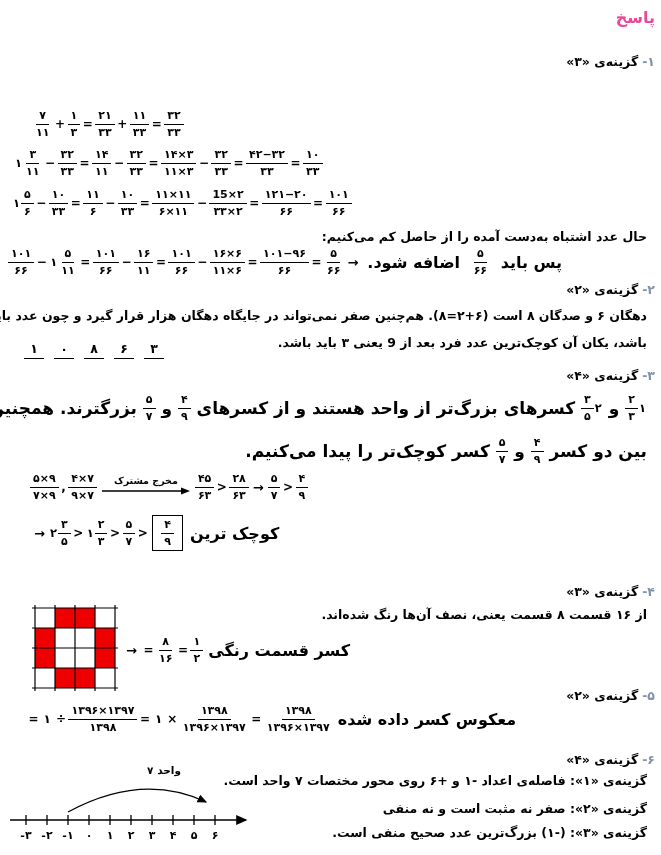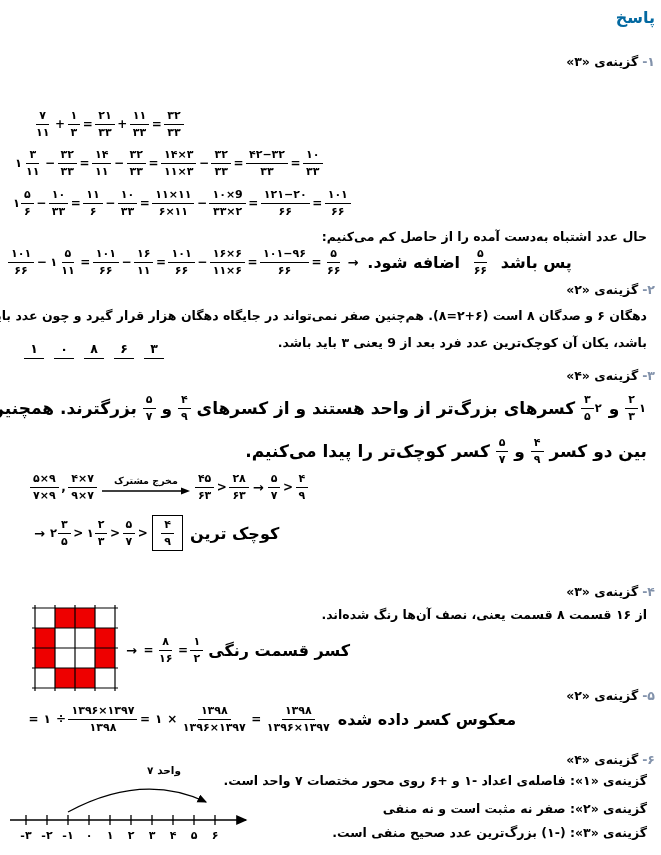--- a/index.html
+++ b/index.html
@@ -1,18 +1,18 @@
 <!DOCTYPE html>
 <html lang="fa"><head>
 <meta charset="utf-8">
 <style>
   html,body{margin:0;padding:0;background:#fff;}
   .page{position:relative;width:661px;height:855px;background:#fff;overflow:hidden;
         font-family:"DejaVu Sans",sans-serif;color:#000;}
-  .hdr{position:absolute;top:8px;right:6px;direction:rtl;font-size:16px;font-weight:bold;color:#0369a1;}
+  .hdr{position:absolute;top:8px;right:6px;direction:rtl;font-size:16px;font-weight:bold;color:#ec4899;}
   .qhead{position:absolute;right:6px;direction:rtl;font-size:12.5px;font-weight:bold;white-space:nowrap;}
   .qnum{color:#8292ab;margin-left:4px;}
   .ptxt{position:absolute;right:14px;direction:rtl;font-size:12.5px;font-weight:bold;white-space:nowrap;}
   .eq{position:absolute;display:flex;align-items:center;white-space:nowrap;direction:ltr;}
   .eq[dir="rtl"]{direction:rtl;}
   .fr{display:inline-flex;flex-direction:column;align-items:center;direction:ltr;
       line-height:1.05;font-size:11px;font-weight:bold;}
   .fr .n{padding:0 3px 2px;border-bottom:1.3px solid #000;}
   .fr .d{padding:2px 3px 0;}
   .mx{display:inline-flex;align-items:center;}
@@ -135,21 +135,21 @@
         <span class="n">۱۰</span>
         <span class="d">۳۳</span>
       </span>
       <span class="op">=</span>
       <span class="fr">
         <span class="n">۱۱×۱۱</span>
         <span class="d">۶×۱۱</span>
       </span>
       <span class="op">−</span>
       <span class="fr">
-        <span class="n">۱۰×9</span>
+        <span class="n">15×۲</span>
         <span class="d">۳۳×۲</span>
       </span>
       <span class="op">=</span>
       <span class="fr">
         <span class="n">۱۲۱−۲۰</span>
         <span class="d">۶۶</span>
       </span>
       <span class="op">=</span>
       <span class="fr">
         <span class="n">۱۰۱</span>
@@ -195,21 +195,21 @@
         <span class="n">۱۰۱−۹۶</span>
         <span class="d">۶۶</span>
       </span>
       <span class="op">=</span>
       <span class="fr">
         <span class="n">۵</span>
         <span class="d">۶۶</span>
       </span>
       <span class="ar">→</span>
       <span class="grp" dir="rtl">
-        <span class="wt">پس باشد </span>
+        <span class="wt">پس باید </span>
         <span class="fr">
           <span class="n">۵</span>
           <span class="d">۶۶</span>
         </span>
         <span class="wt"> اضافه شود.</span>
       </span>
     </div>
 
   <div class="qhead" style="top:282px">
     <span class="qnum">۲-</span><span>گزینه‌ی «۲»</span>

